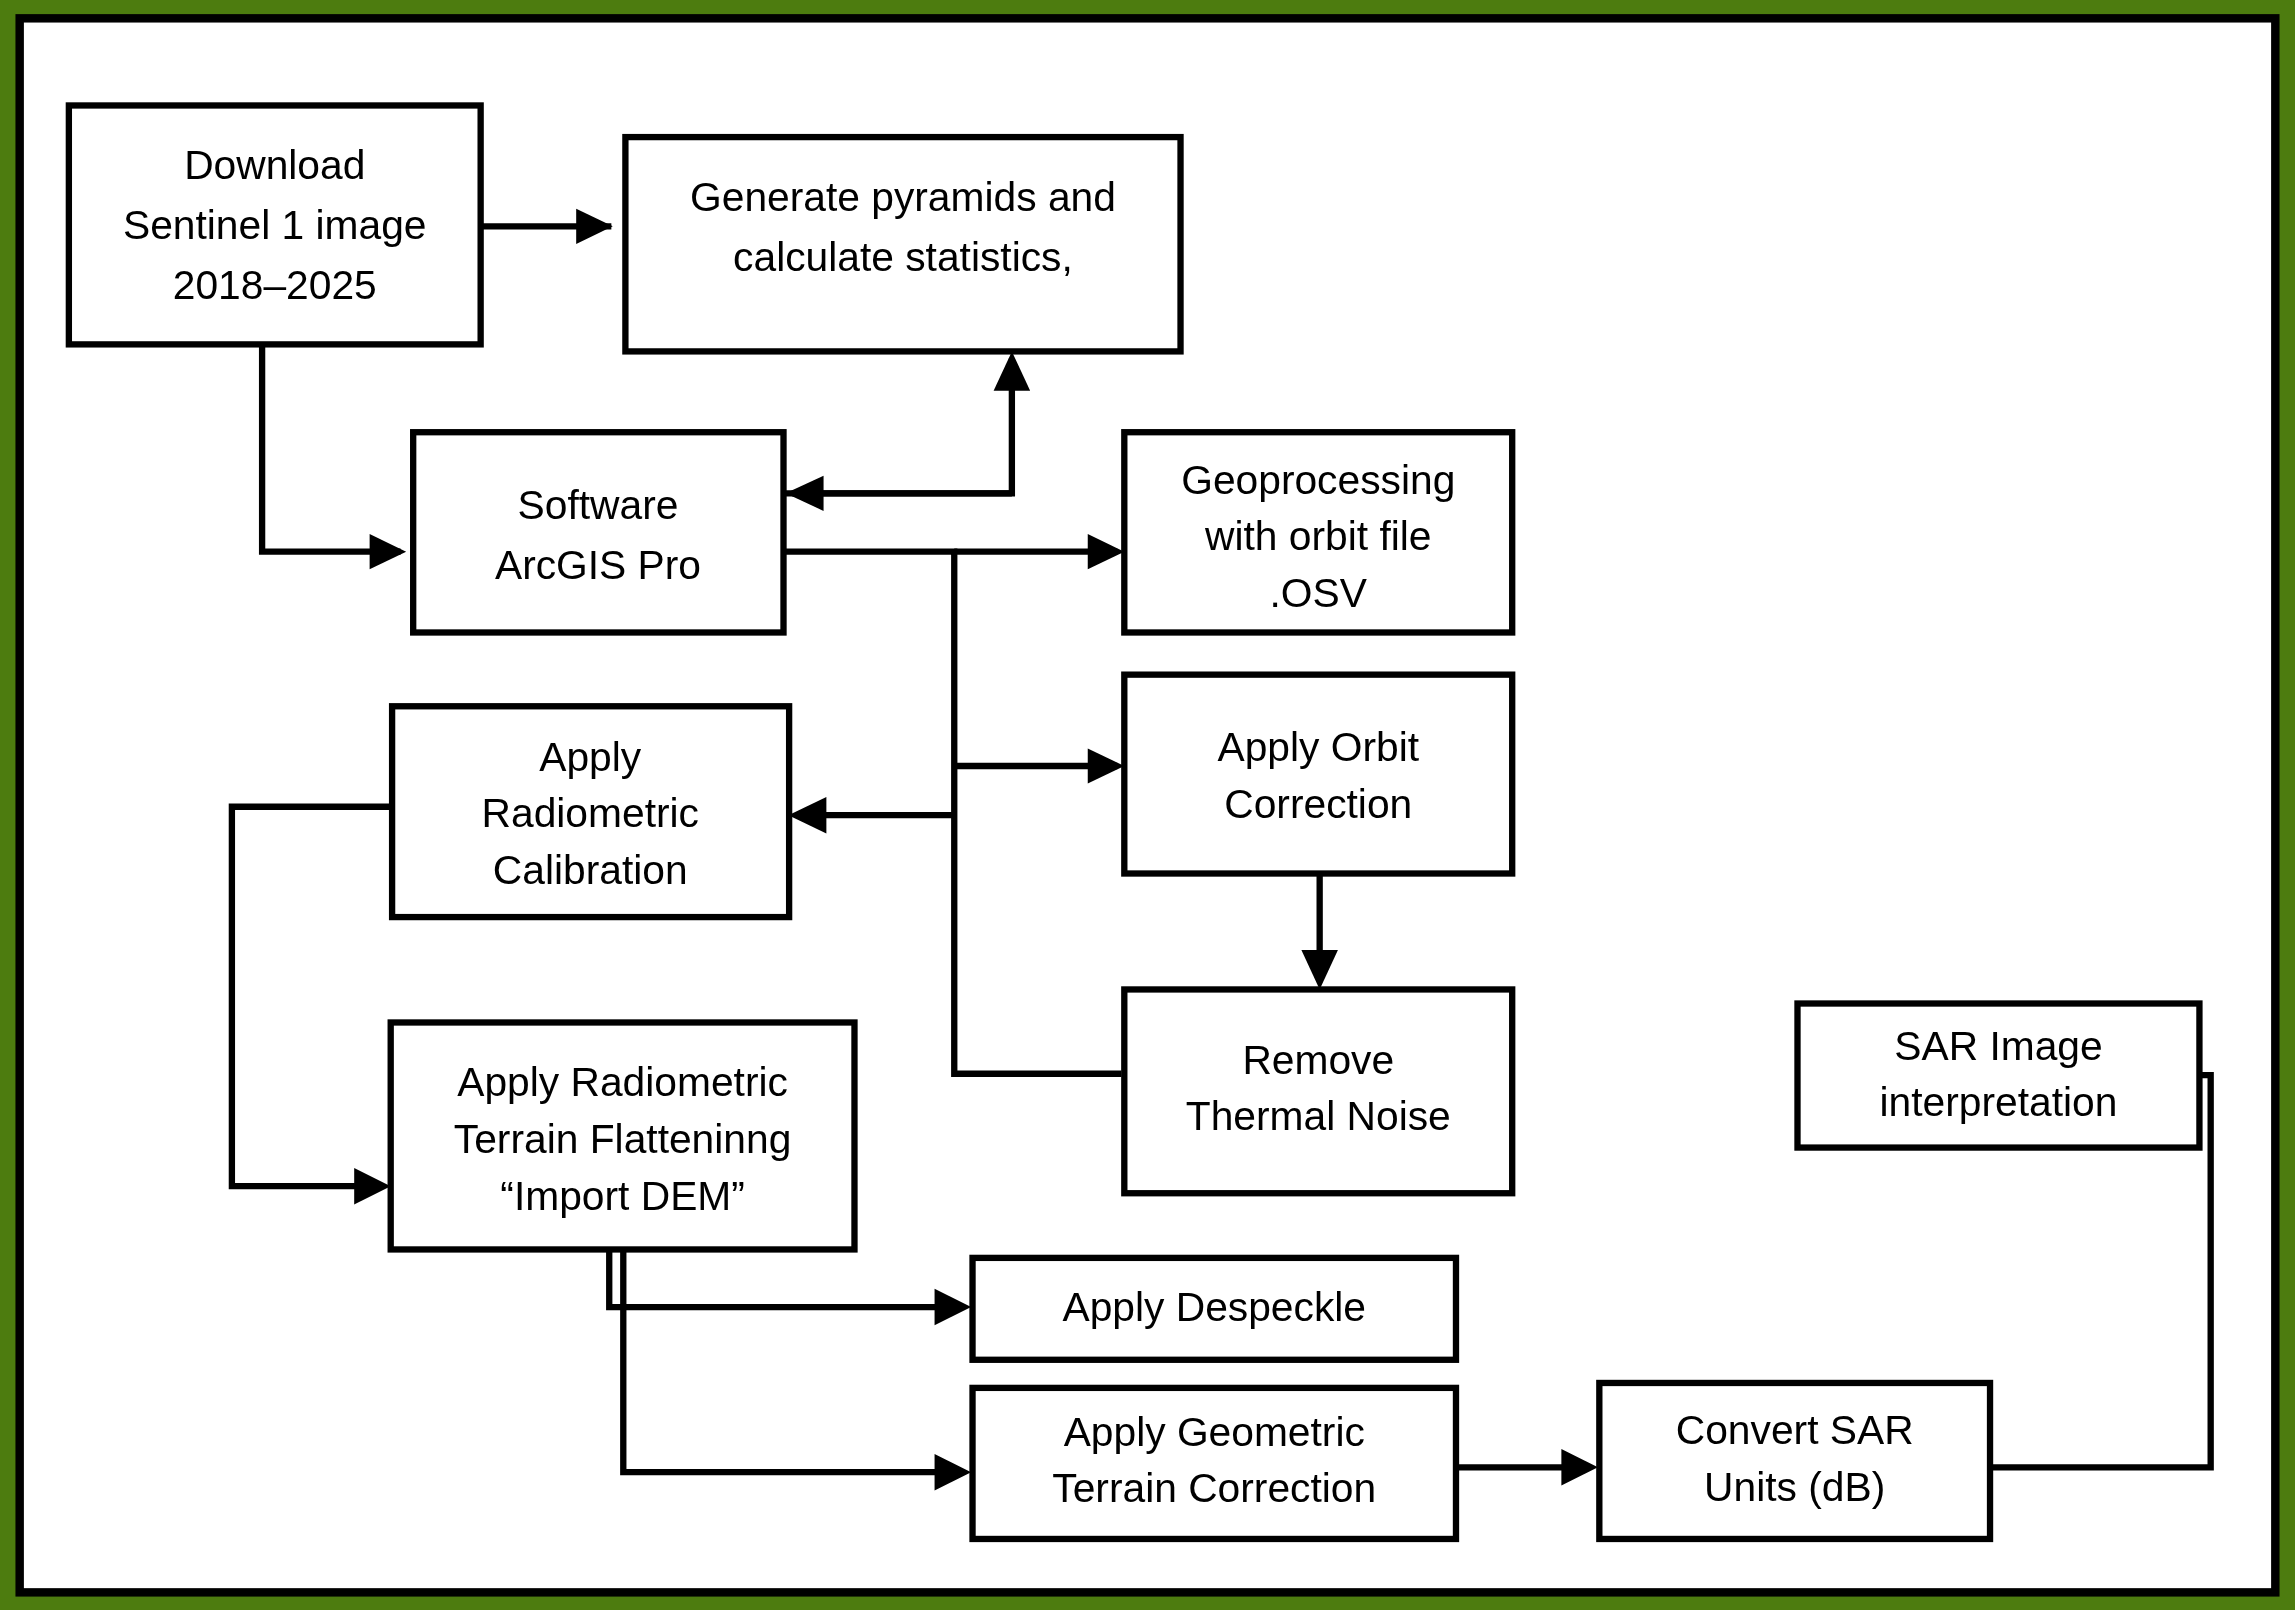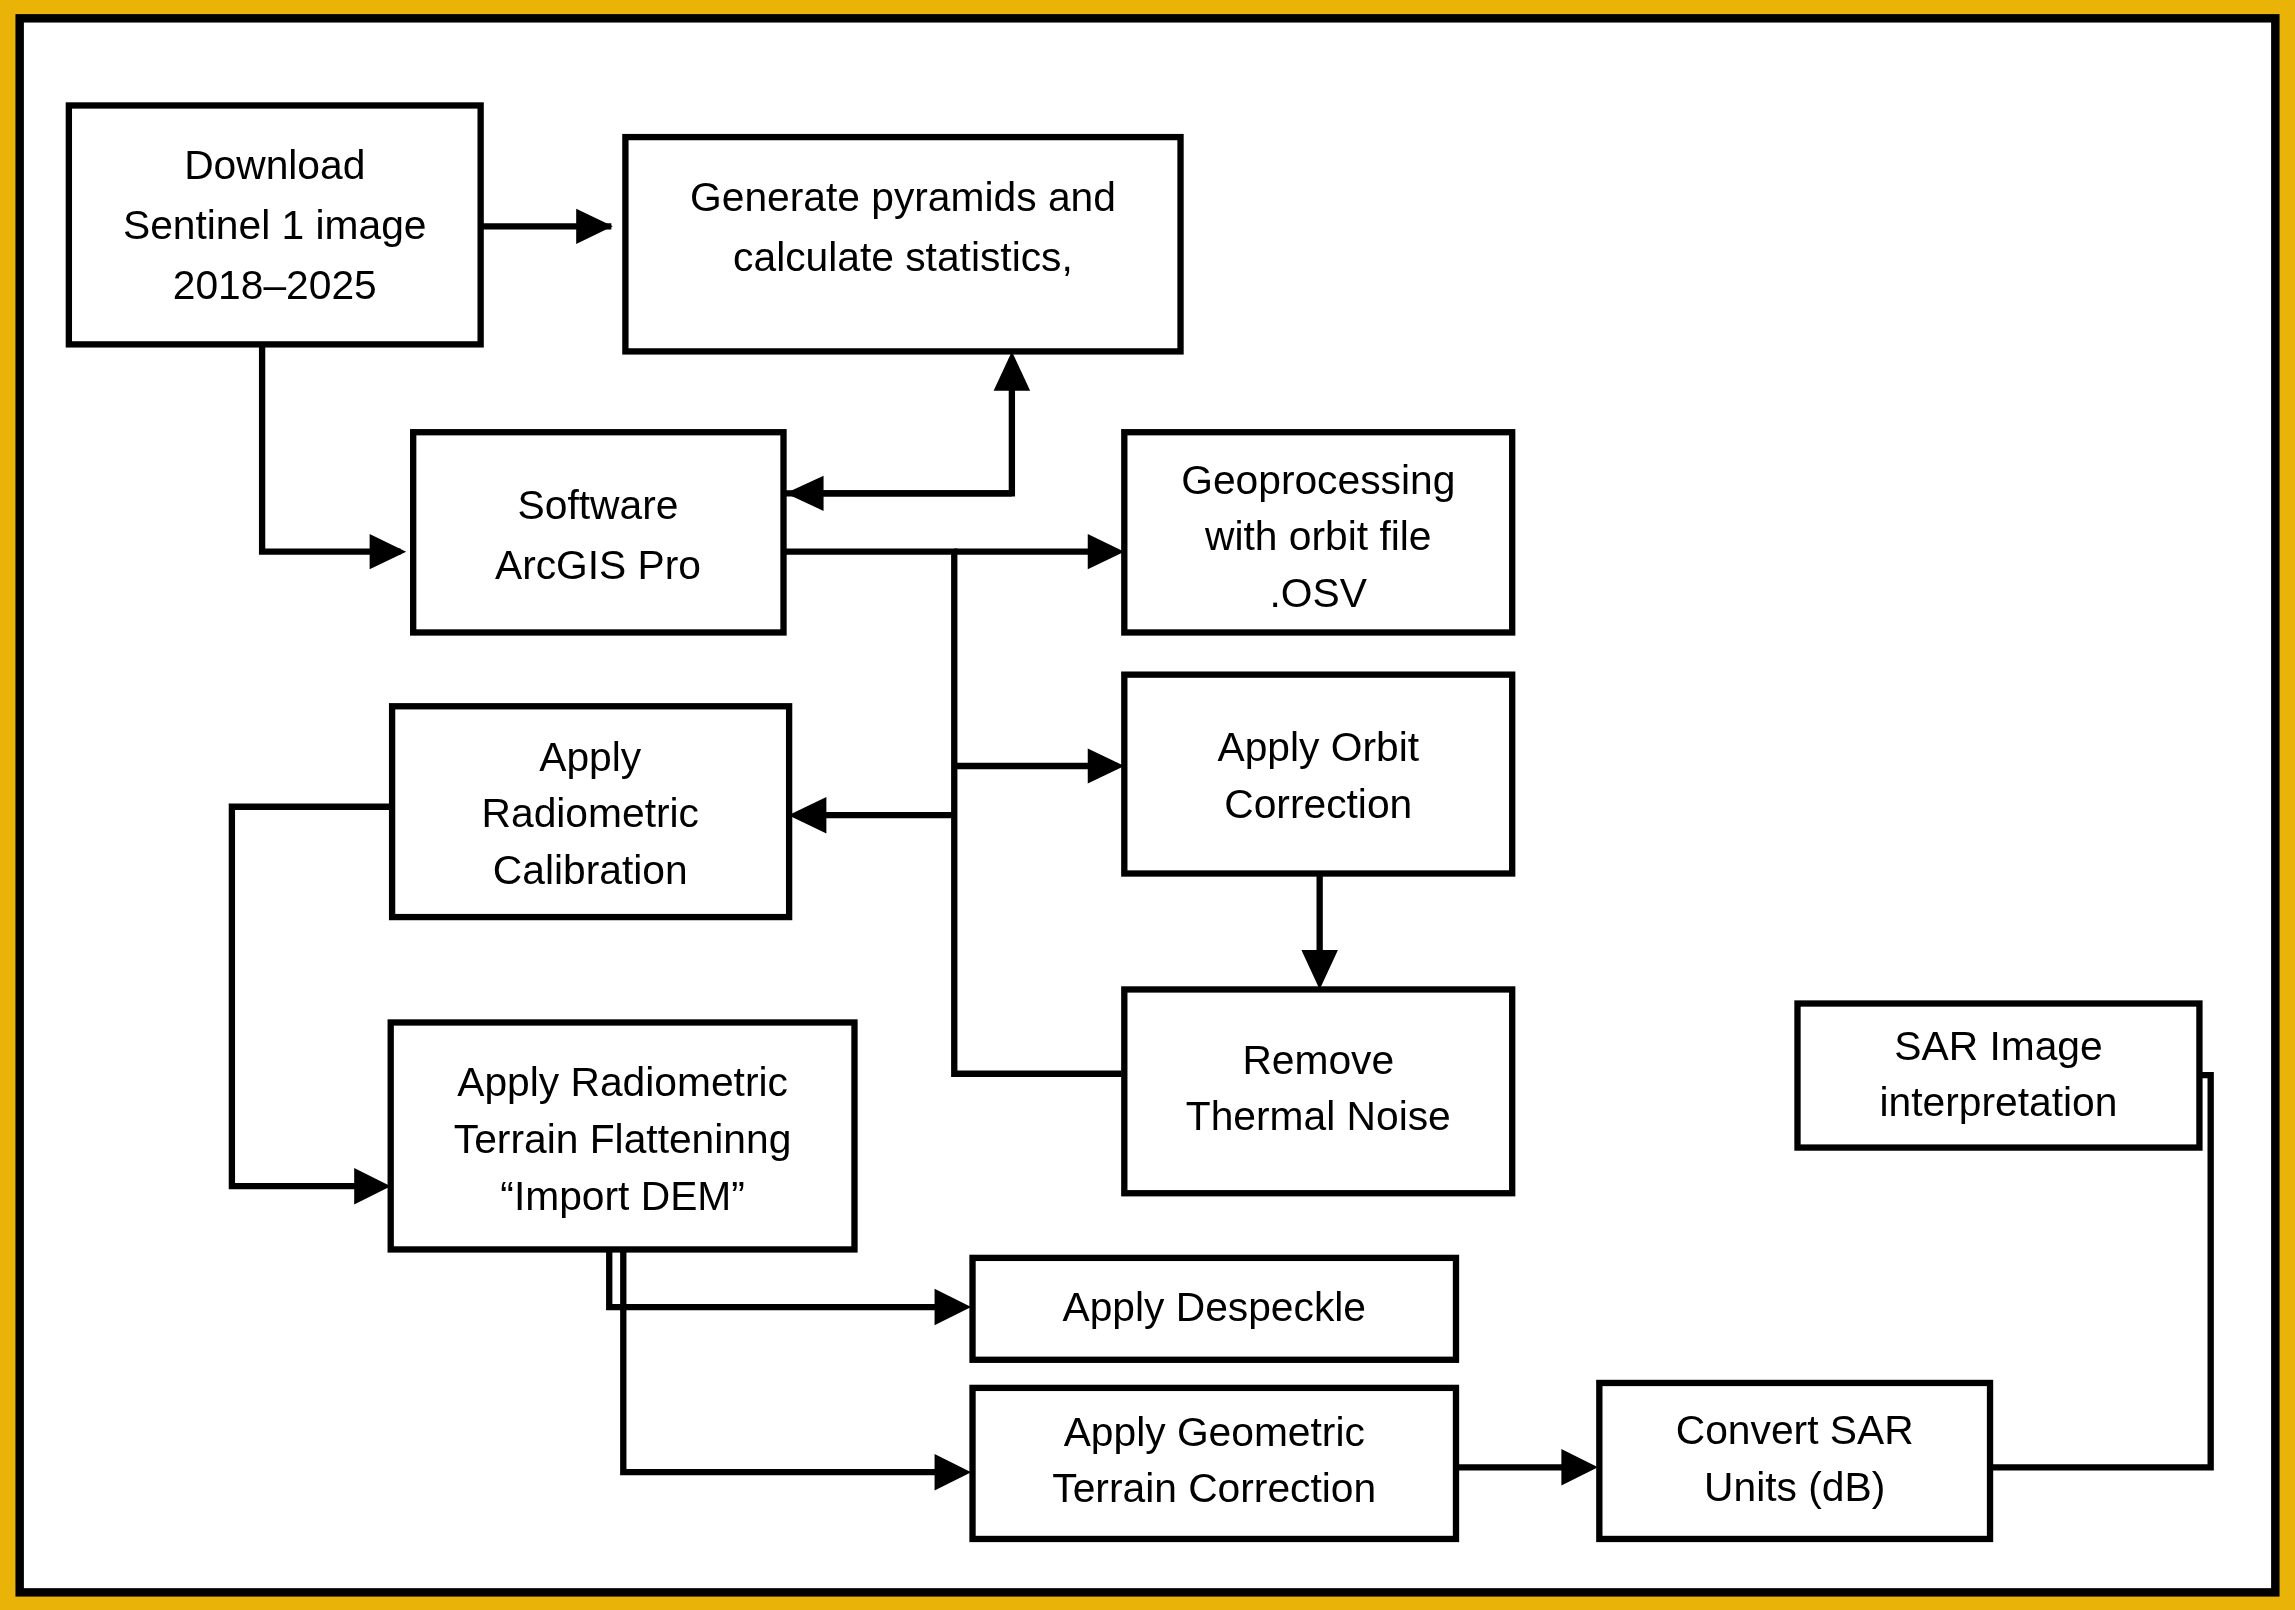--- a/index.html
+++ b/index.html
@@ -10,21 +10,21 @@
   body {
     width: 2295px;
     height: 1610px;
     font-family: "Liberation Sans", sans-serif;
     overflow: hidden;
   }
   #flowchart-root {
     position: relative;
     width: 2295px;
     height: 1610px;
-    background: #eab308;
+    background: #4d7c0f;
   }
   svg.diagram {
     display: block;
     width: 2295px;
     height: 1610px;
   }
   .node-rect {
     fill: #ffffff;
     stroke: #000000;
     stroke-width: 9;

